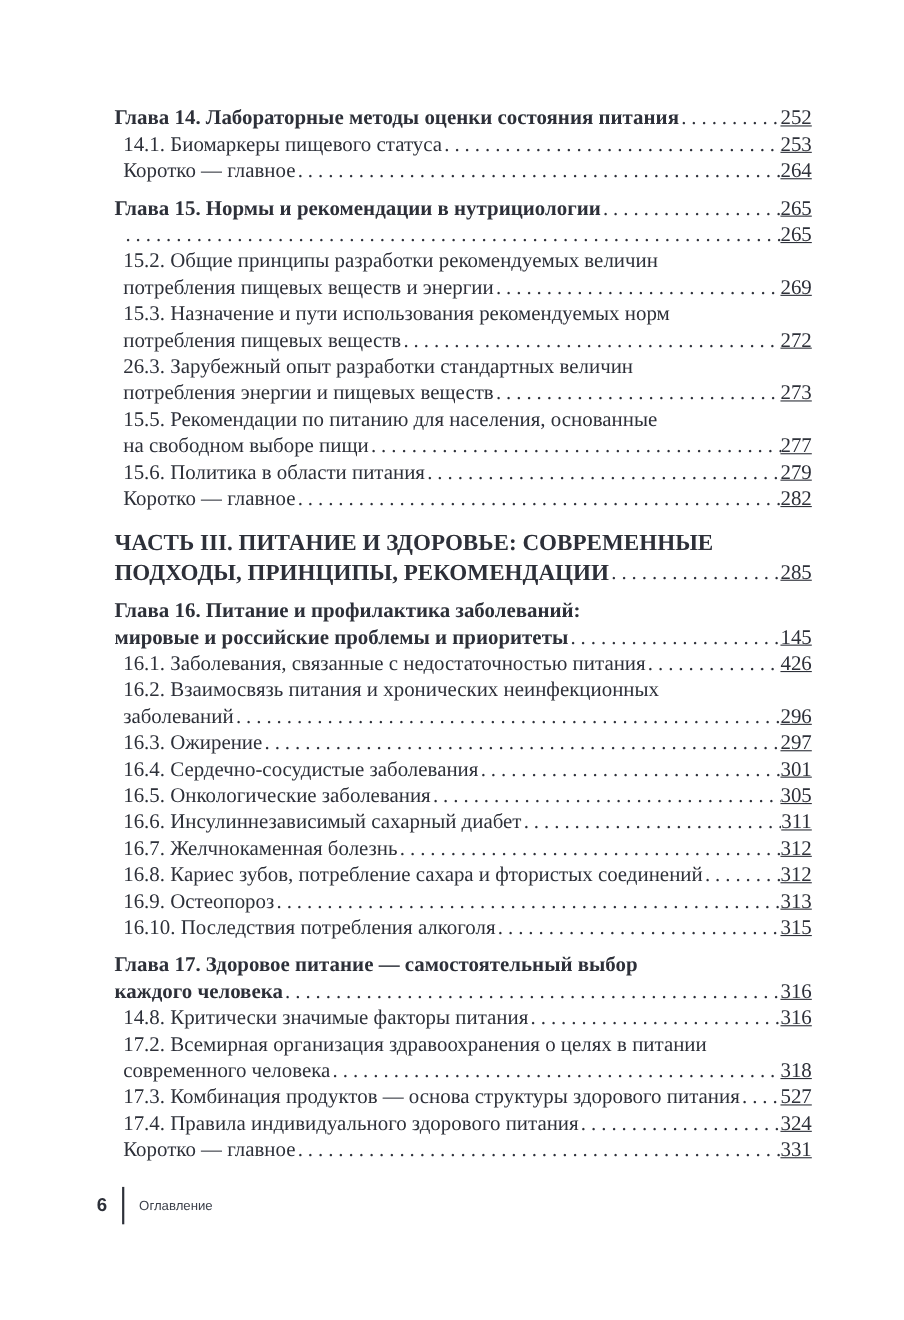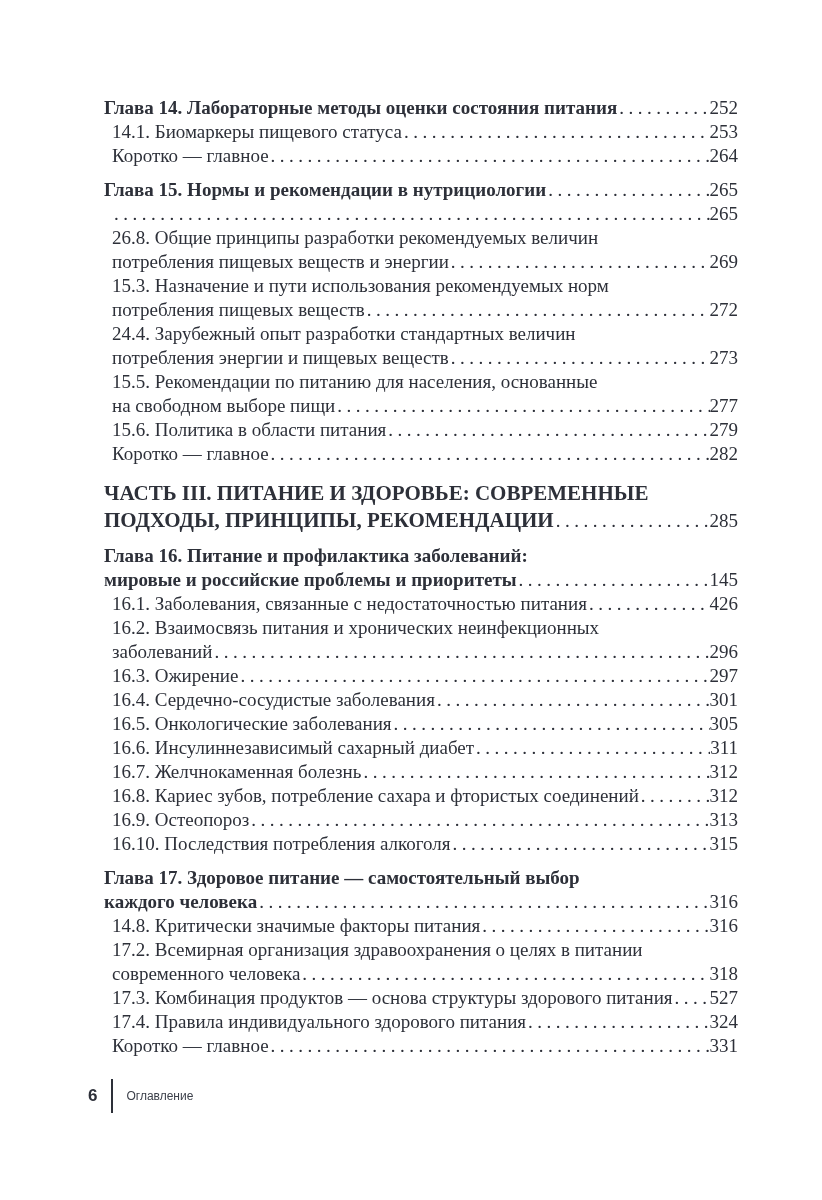--- a/index.html
+++ b/index.html
@@ -61,20 +61,21 @@
   }
   .dots::before {
     content: "..............................................................................................................................";
     letter-spacing: 4.5px;
   }
   .pg {
     flex: 0 0 auto;
     font-weight: 400;
     font-size: 19px;
     color: #2d3039;
+    text-decoration: underline;
   }
   .lead-line {
     white-space: nowrap;
   }
   .footer {
     position: absolute;
     left: 88px;
     top: 1079px;
     display: flex;
     align-items: center;
@@ -140,39 +141,39 @@
 
   <div class="entry sub">
 
     <div class="row">
       <span class="dots"></span>
       <span class="pg">265</span>
     </div>
   </div>
 
   <div class="entry sub">
-    <div class="lead-line">26.8. Общие принципы разработки рекомендуемых величин</div>
+    <div class="lead-line">15.2. Общие принципы разработки рекомендуемых величин</div>
     <div class="row">
       <span class="t">потребления пищевых веществ и энергии</span>
       <span class="dots"></span>
       <span class="pg">269</span>
     </div>
   </div>
 
   <div class="entry sub">
     <div class="lead-line">15.3. Назначение и пути использования рекомендуемых норм</div>
     <div class="row">
       <span class="t">потребления пищевых веществ</span>
       <span class="dots"></span>
       <span class="pg">272</span>
     </div>
   </div>
 
   <div class="entry sub">
-    <div class="lead-line">24.4. Зарубежный опыт разработки стандартных величин</div>
+    <div class="lead-line">26.3. Зарубежный опыт разработки стандартных величин</div>
     <div class="row">
       <span class="t">потребления энергии и пищевых веществ</span>
       <span class="dots"></span>
       <span class="pg">273</span>
     </div>
   </div>
 
   <div class="entry sub">
     <div class="lead-line">15.5. Рекомендации по питанию для населения, основанные</div>
     <div class="row">

